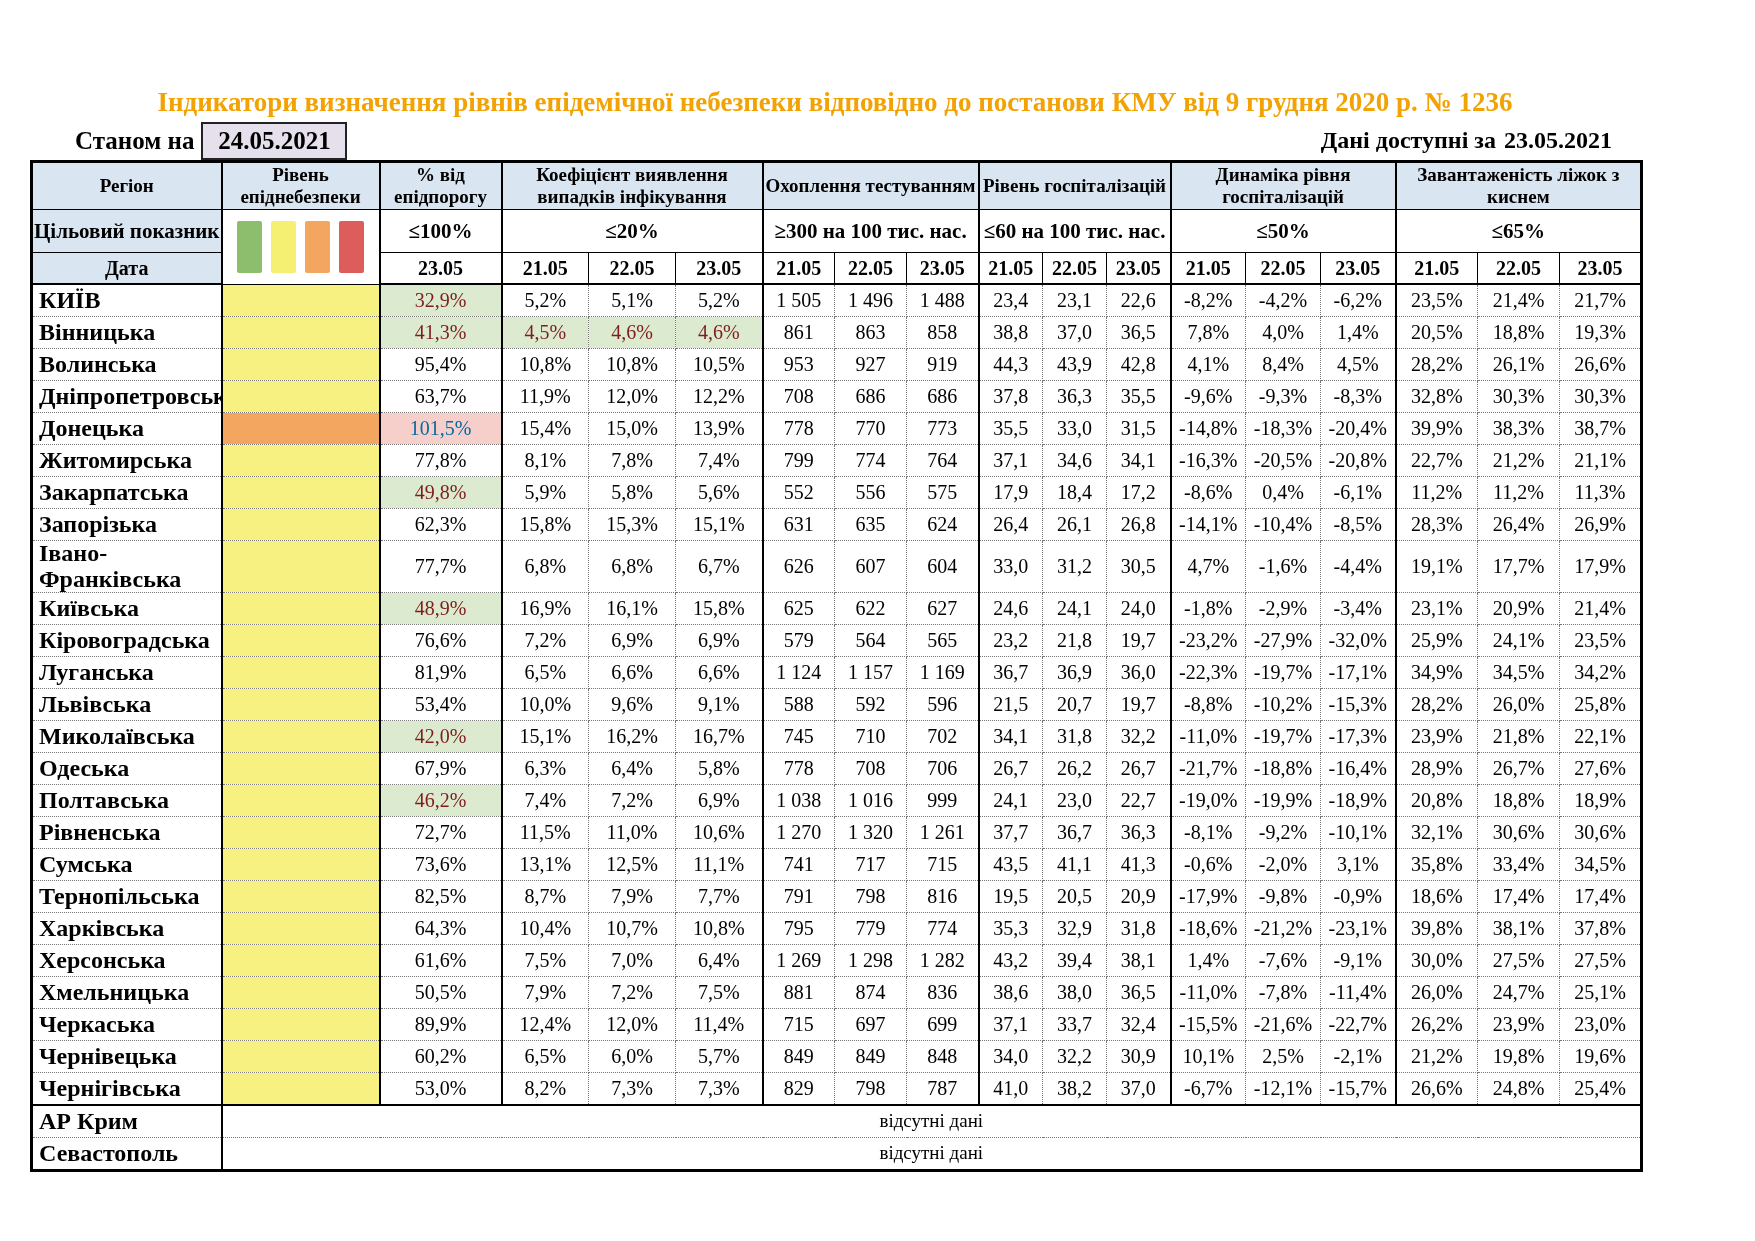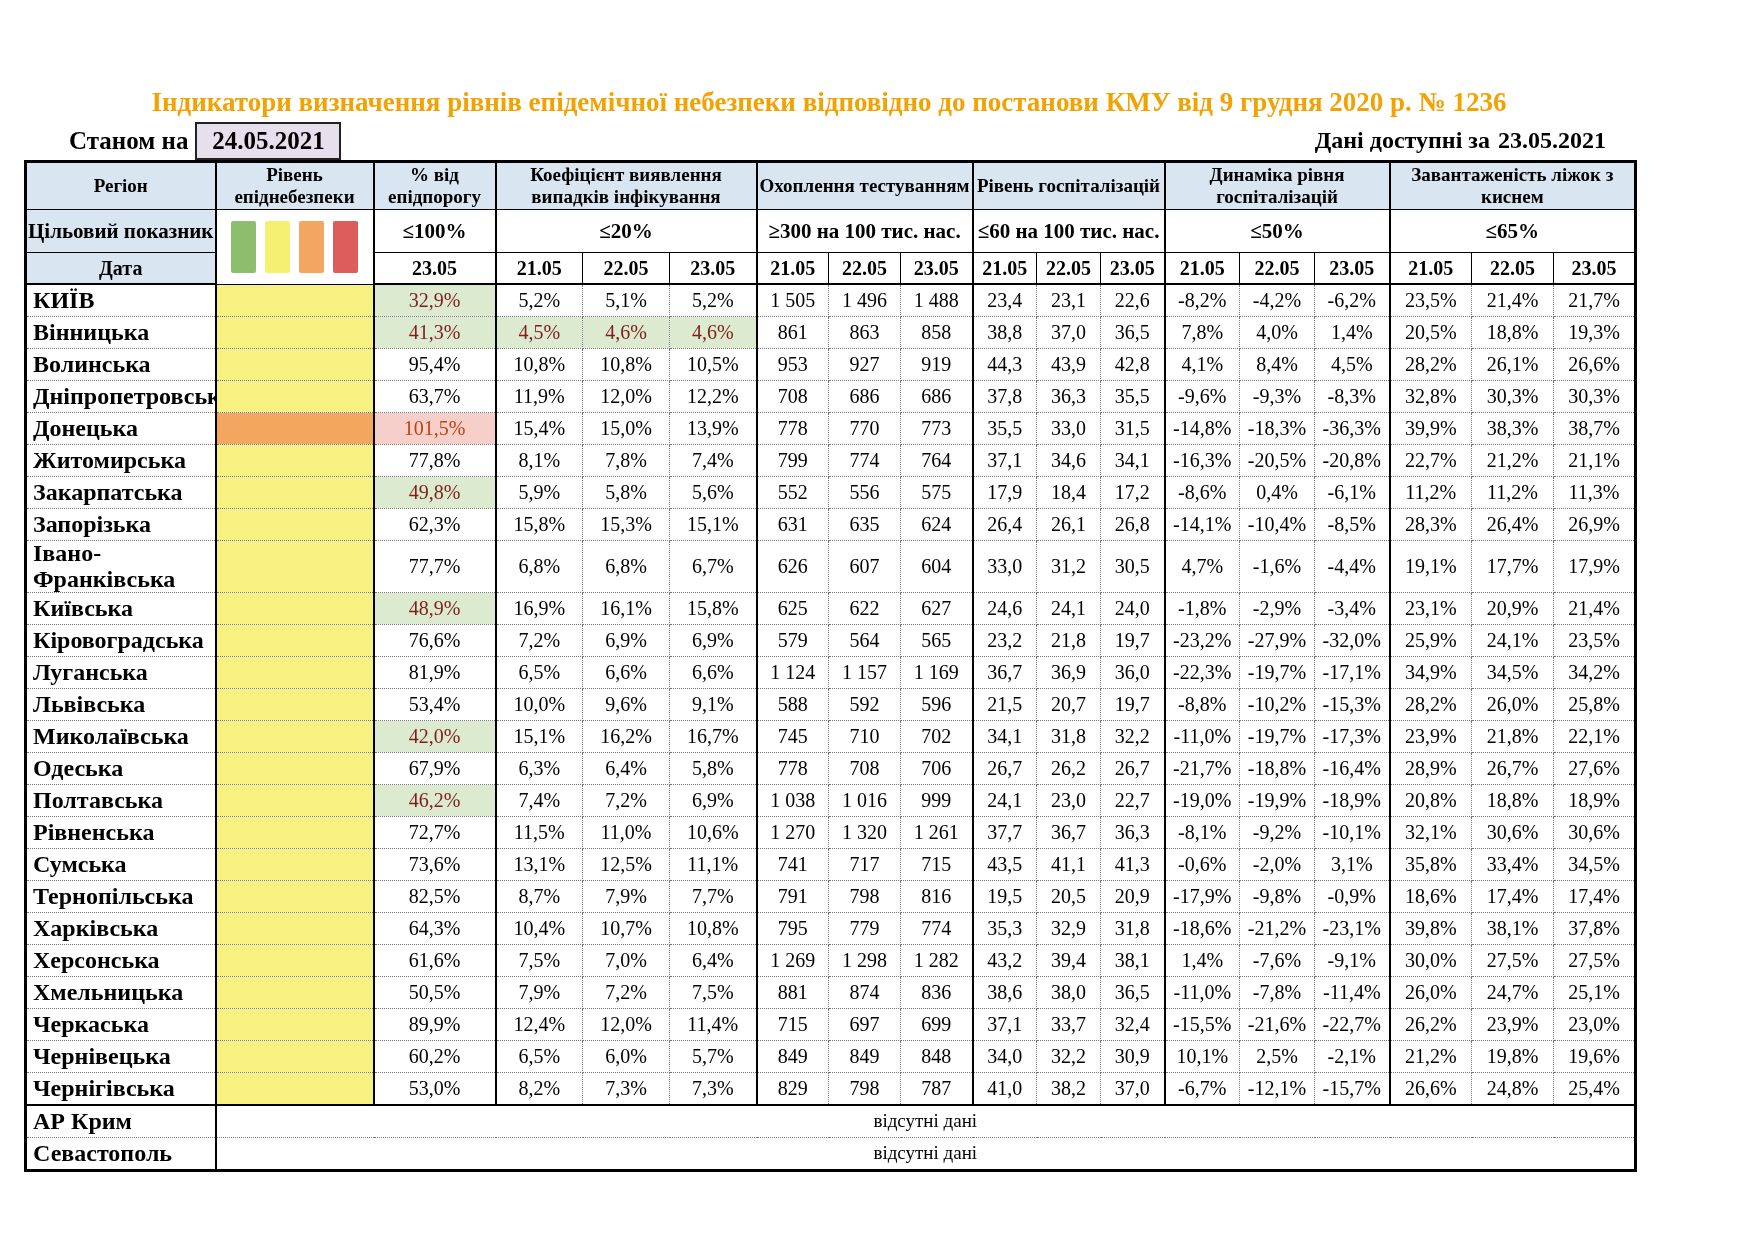--- a/index.html
+++ b/index.html
@@ -1,20 +1,20 @@
 <!DOCTYPE html>
 <html><head>
 <meta charset="utf-8">
 <style>
   html,body{margin:0;padding:0}
   body{
     width:1755px;height:1241px;background:#fff;overflow:hidden;
     font-family:"Liberation Serif","DejaVu Serif",serif;color:#000;
   }
-  .content{margin-left:24px;width:1610px}
+  .content{margin-left:30px;width:1610px}
   .title{
     margin:86px 0 0 0;text-align:center;font-size:27px;font-weight:bold;
     color:#F2A202;line-height:1.2;
   }
   .meta-row{display:flex;justify-content:space-between;align-items:flex-end;height:42px;margin-top:0}
   .as-of{display:flex;align-items:flex-start;margin-left:45px}
   .as-of-label{font-size:25px;font-weight:bold;line-height:38px;margin-right:7px}
   .as-of-date{
     display:inline-block;width:142px;height:34px;line-height:34px;text-align:center;
     font-size:25px;font-weight:bold;background:#E5E0EC;border:2px solid #222;
@@ -35,21 +35,21 @@
 
   tbody td{border:1px dotted #777;height:31px;font-size:20px;text-align:center;background:#fff;line-height:1.05}
   tbody td.region-cell{
     font-weight:bold;text-align:left;padding-left:6px;font-size:24px;
     border-left:none;border-right:2px solid #000;
   }
   .solid-l{border-left:2px solid #000 !important}
   .level-yellow{background:#F7F181}
   .level-orange{background:#F2A65F}
   td.green{color:#7f1d1d;background:#DCEACF}
-  td.red{color:#c2410c;background:#F6CFCB}
+  td.red{color:#0369a1;background:#F6CFCB}
   tr.thick-top td{border-top:2px solid #000}
   td.nodata-cell{font-size:19px}
 </style>
 </head>
 <body>
 
 <div class="content">
   <h1 class="title">Індикатори визначення рівнів епідемічної небезпеки відповідно до постанови КМУ від 9 грудня 2020 р. № 1236</h1>
 
   <div class="meta-row">
@@ -220,21 +220,21 @@
           <td>15,0%</td>
           <td>13,9%</td>
           <td class="solid-l">778</td>
           <td>770</td>
           <td>773</td>
           <td class="solid-l">35,5</td>
           <td>33,0</td>
           <td>31,5</td>
           <td class="solid-l">-14,8%</td>
           <td>-18,3%</td>
-          <td>-36,3%</td>
+          <td>-20,4%</td>
           <td class="solid-l">39,9%</td>
           <td>38,3%</td>
           <td>38,7%</td>
         </tr>
         <tr>
           <td class="region-cell">Житомирська</td>
           <td class="level-cell level-yellow"></td>
           <td class="solid-l">77,8%</td>
           <td class="solid-l">8,1%</td>
           <td>7,8%</td>

